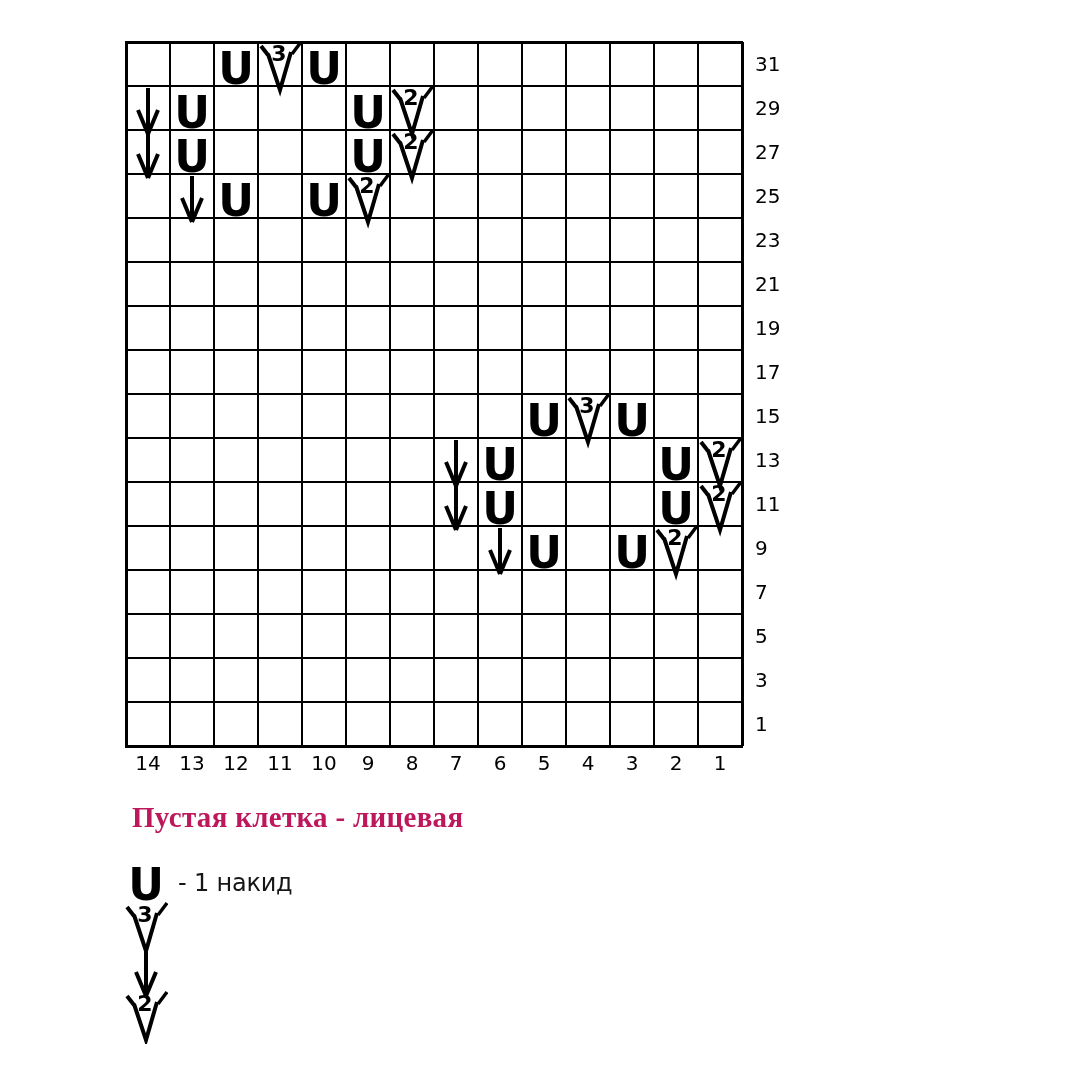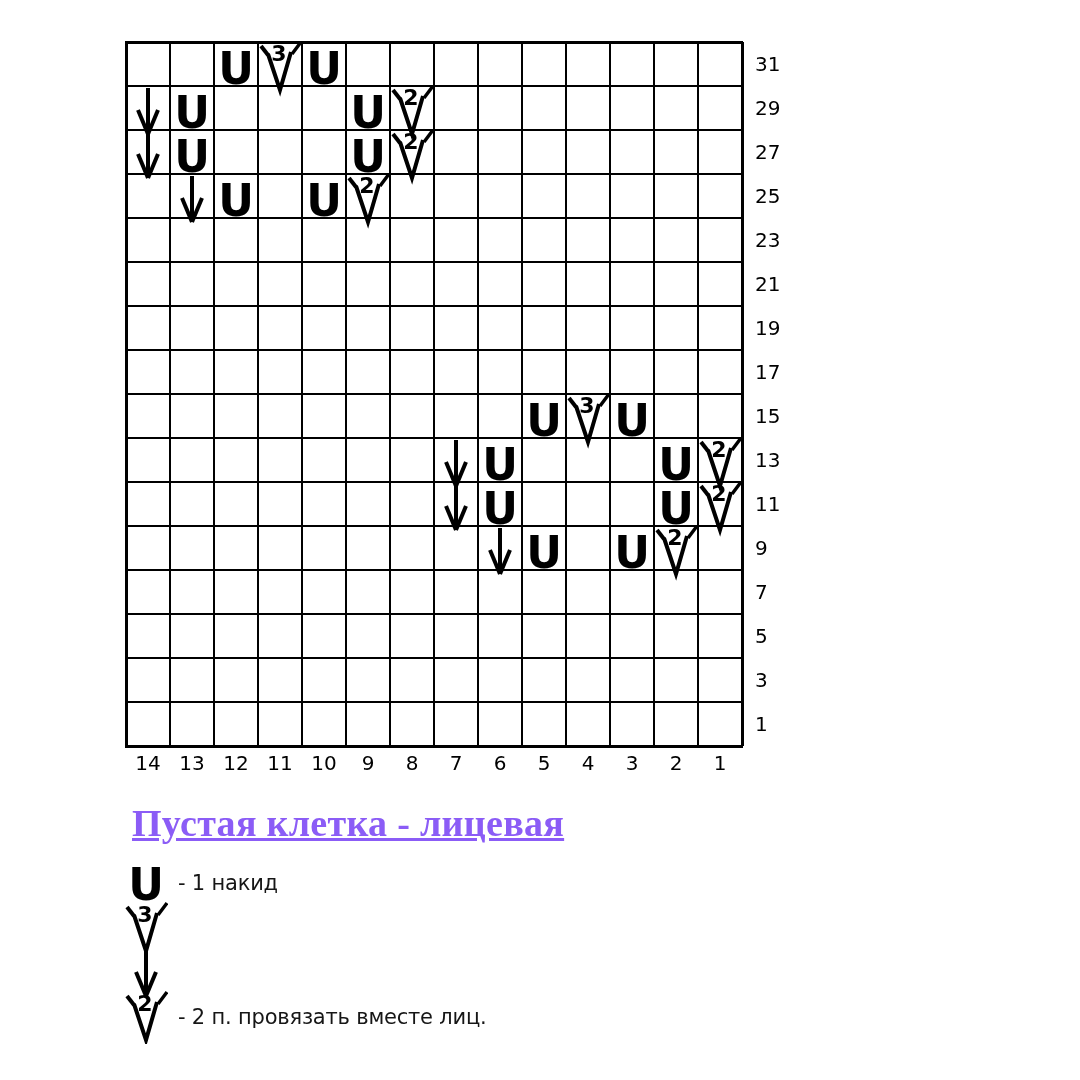--- a/index.html
+++ b/index.html
@@ -1,25 +1,25 @@
 <!DOCTYPE html>
 <html><head>
 <meta charset="utf-8">
 <style>
   html,body{margin:0;padding:0;background:#ffffff;}
   .page{position:relative;width:1080px;height:1080px;background:#ffffff;overflow:hidden;
         font-family:"DejaVu Sans",sans-serif;}
   #chart-svg{position:absolute;left:0;top:0;}
   .note{position:absolute;left:132px;top:801px;
-        font-family:"Liberation Serif",serif;font-weight:bold;font-size:38px;color:#8b5cf6;
-        letter-spacing:0.3px;text-decoration:underline;}
+        font-family:"Liberation Serif",serif;font-weight:bold;font-size:29px;color:#be185d;
+        letter-spacing:0.3px;}
   .legend-item{position:absolute;left:122px;height:54px;display:flex;align-items:center;
         white-space:nowrap;color:#161616;}
   .legend-item .sym{width:48px;display:flex;justify-content:center;align-items:center;}
-  .legend-item .lbl{font-size:21px;letter-spacing:-0.2px;padding-left:8px;}
+  .legend-item .lbl{font-size:24px;letter-spacing:-0.2px;padding-left:8px;}
 </style>
 </head>
 <body>
 
 <div class="page">
   <svg id="chart-svg" width="1080" height="790">
       <g stroke="#000000" shape-rendering="crispEdges">
         <line x1="126" y1="42" x2="126" y2="746" stroke-width="3"></line>
         <line x1="170" y1="42" x2="170" y2="746" stroke-width="2"></line>
         <line x1="214" y1="42" x2="214" y2="746" stroke-width="2"></line>
@@ -325,16 +325,15 @@
             <g>
               <g stroke="#000000" fill="none" stroke-width="4">
                 <line x1="3" y1="6" x2="10" y2="15"></line>
                 <polyline points="10,14 22,50 33,12"></polyline>
                 <line x1="34" y1="14" x2="43" y2="2" stroke-width="3.5"></line>
                 <text x="21" y="21" text-anchor="middle" fill="#000000" stroke="none" font-family="&quot;DejaVu Sans&quot;,sans-serif" font-weight="bold" font-size="22">2</text>
               </g>
             </g>
           </svg>
         </span>
-        <span class="lbl">- 2 п. провязать вместе лиц.</span>
       </div>
     </div>
 </div>
 
 </body></html>

